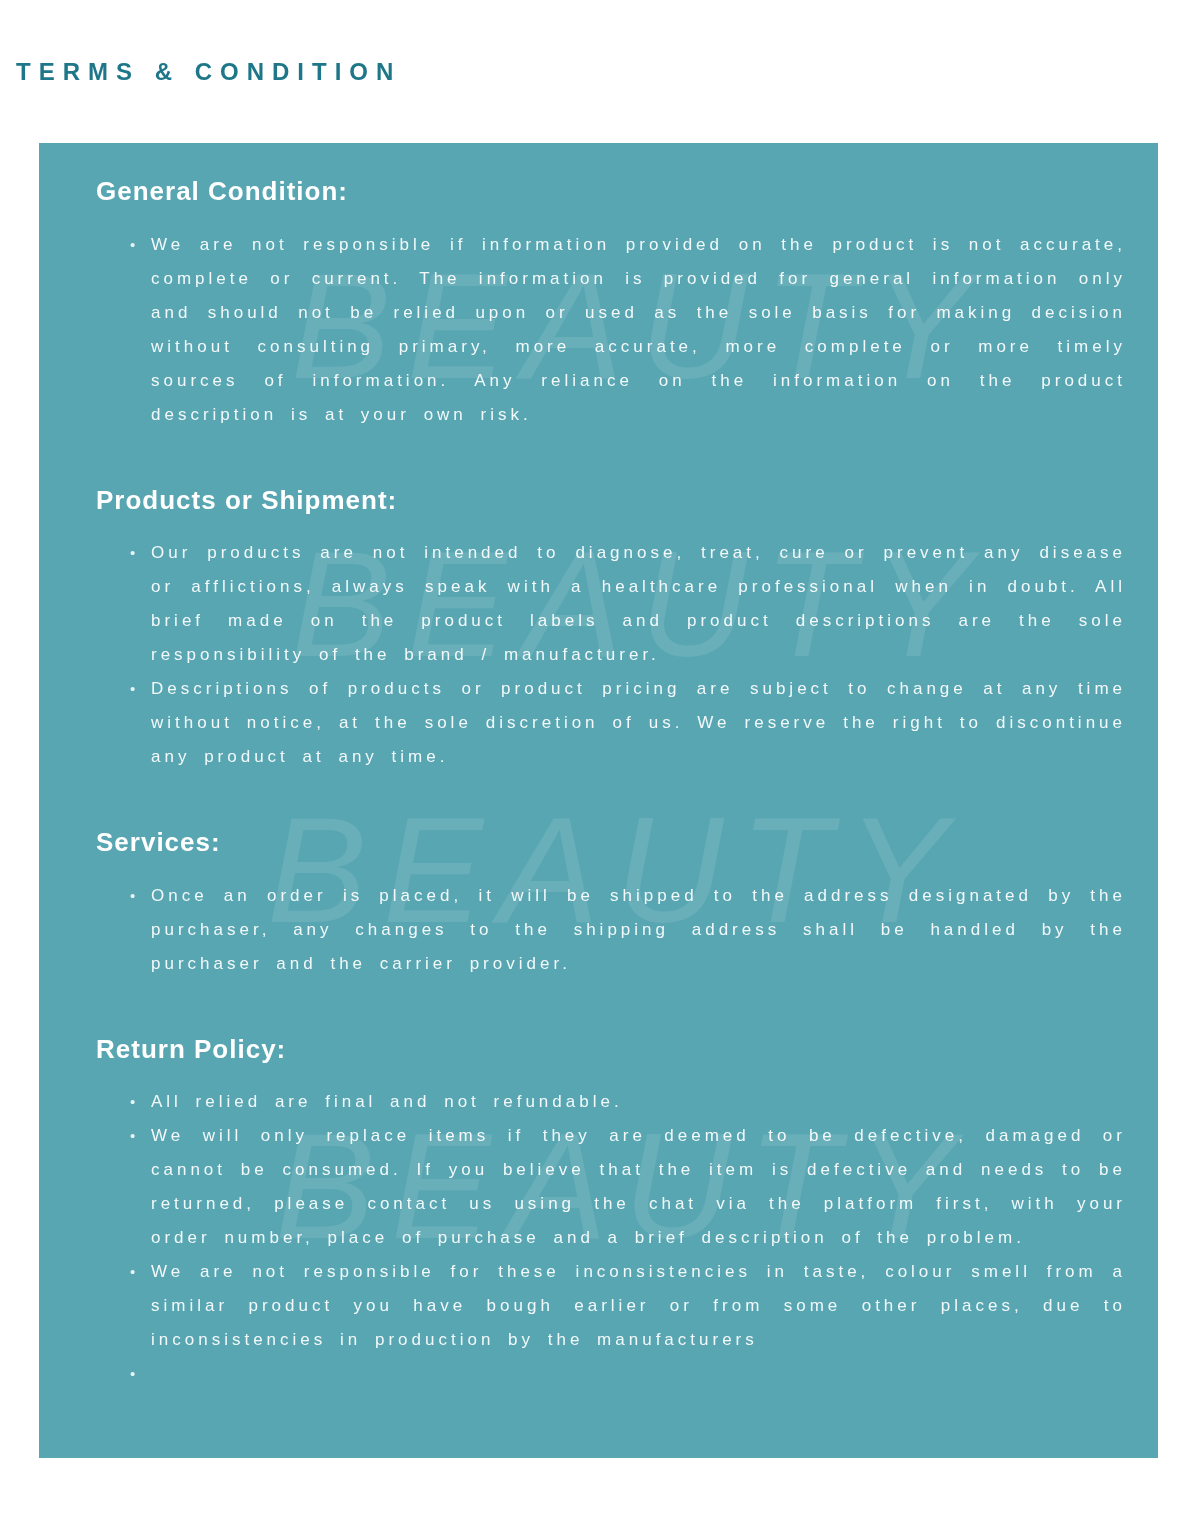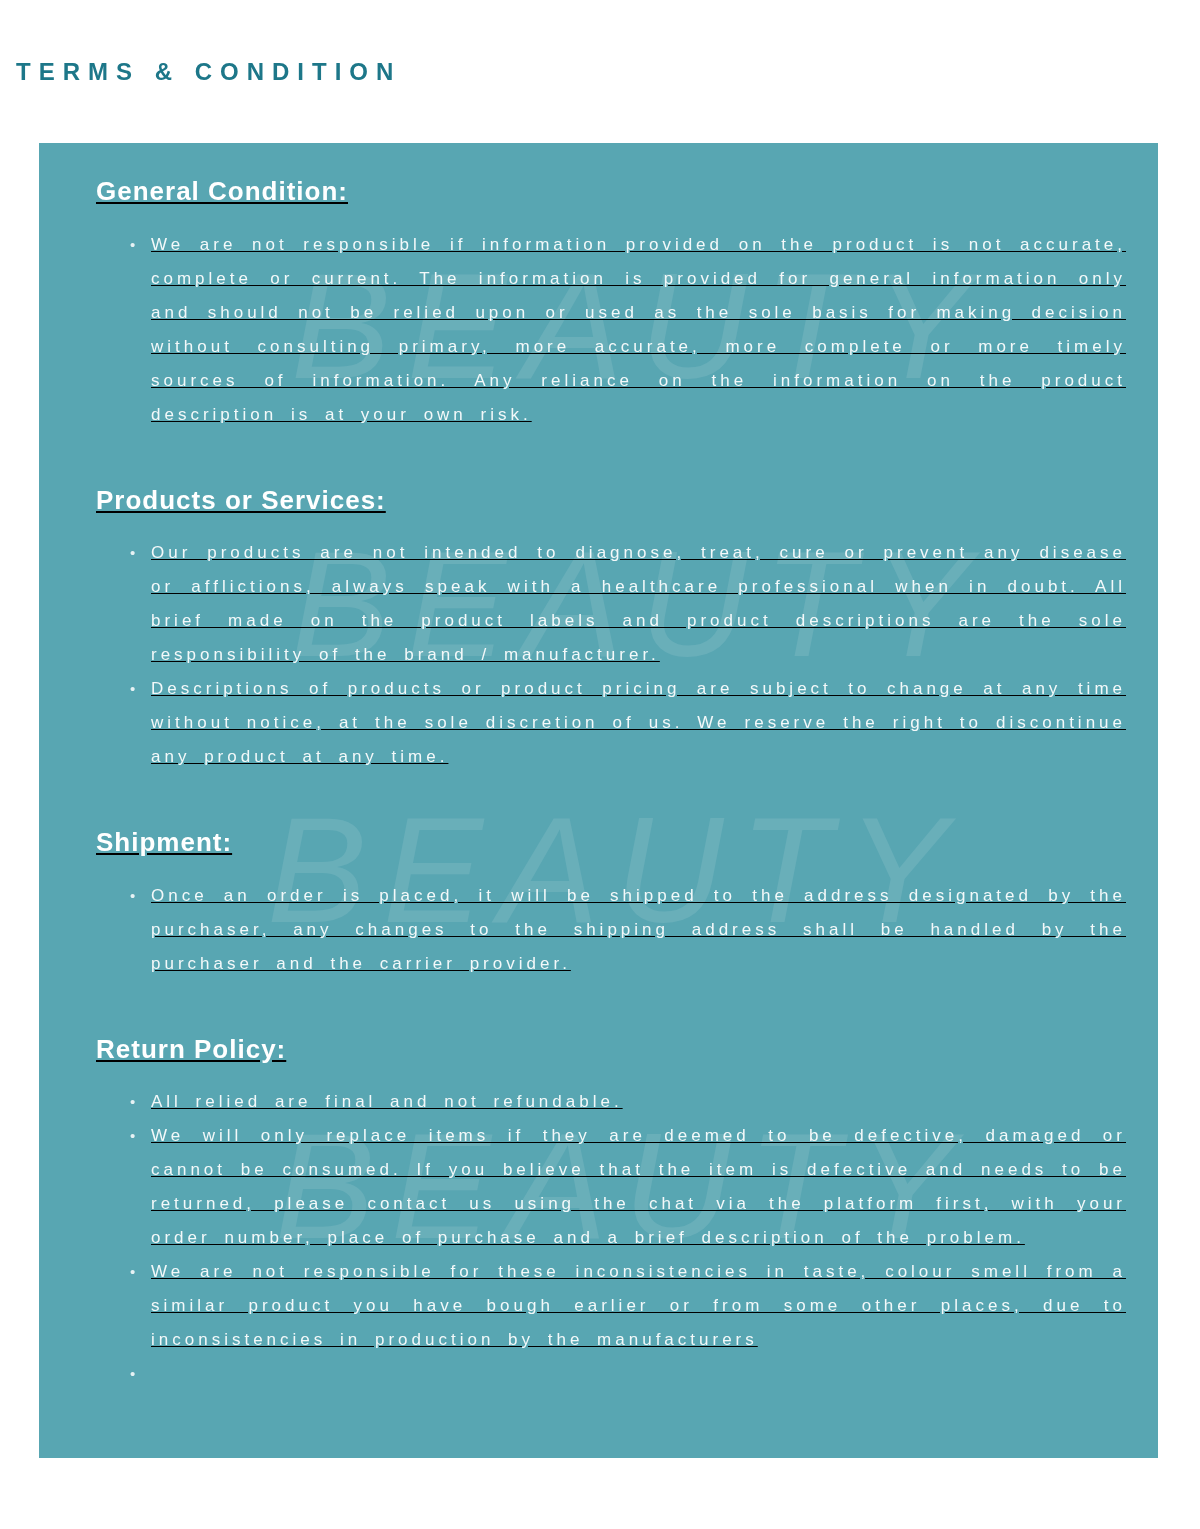--- a/index.html
+++ b/index.html
@@ -47,21 +47,20 @@
     pointer-events: none;
     font-style: italic;
   }
   .wm-1 { left: 252px; top: 108px; }
   .wm-2 { left: 252px; top: 386px; }
   .wm-3 { left: 228px; top: 652px; }
   .wm-4 { left: 236px; top: 968px; }
   .content {
     position: relative;
     padding: 32px 32px 0 57px;
-    text-decoration: underline;
   }
   .section { margin-bottom: 52px; }
   .section-heading {
     margin: 0 0 20px 0;
     color: #ffffff;
     font-size: 26px;
     font-weight: 700;
     letter-spacing: 1px;
     line-height: 1.25;
   }
@@ -110,35 +109,35 @@
       <h2 class="section-heading">General Condition:</h2>
       <ul class="bullets">
         <li>
           <span class="bullet-dot">•</span>
           <span>We are not responsible if information provided on the product is not accurate, complete or current. The information is provided for general information only and should not be relied upon or used as the sole basis for making decision without consulting primary, more accurate, more complete or more timely sources of information. Any reliance on the information on the product description is at your own risk.</span>
         </li>
       </ul>
     </div>
 
     <div class="section">
-      <h2 class="section-heading">Products or Services:</h2>
+      <h2 class="section-heading">Products or Shipment:</h2>
       <ul class="bullets">
         <li>
           <span class="bullet-dot">•</span>
           <span>Our products are not intended to diagnose, treat, cure or prevent any disease or afflictions, always speak with a healthcare professional when in doubt. All brief made on the product labels and product descriptions are the sole responsibility of the brand / manufacturer.</span>
         </li>
         <li>
           <span class="bullet-dot">•</span>
           <span>Descriptions of products or product pricing are subject to change at any time without notice, at the sole discretion of us. We reserve the right to discontinue any product at any time.</span>
         </li>
       </ul>
     </div>
 
     <div class="section">
-      <h2 class="section-heading">Shipment:</h2>
+      <h2 class="section-heading">Services:</h2>
       <ul class="bullets">
         <li>
           <span class="bullet-dot">•</span>
           <span>Once an order is placed, it will be shipped to the address designated by the purchaser, any changes to the shipping address shall be handled by the purchaser and the carrier provider.</span>
         </li>
       </ul>
     </div>
 
     <div class="section">
       <h2 class="section-heading">Return Policy:</h2>

